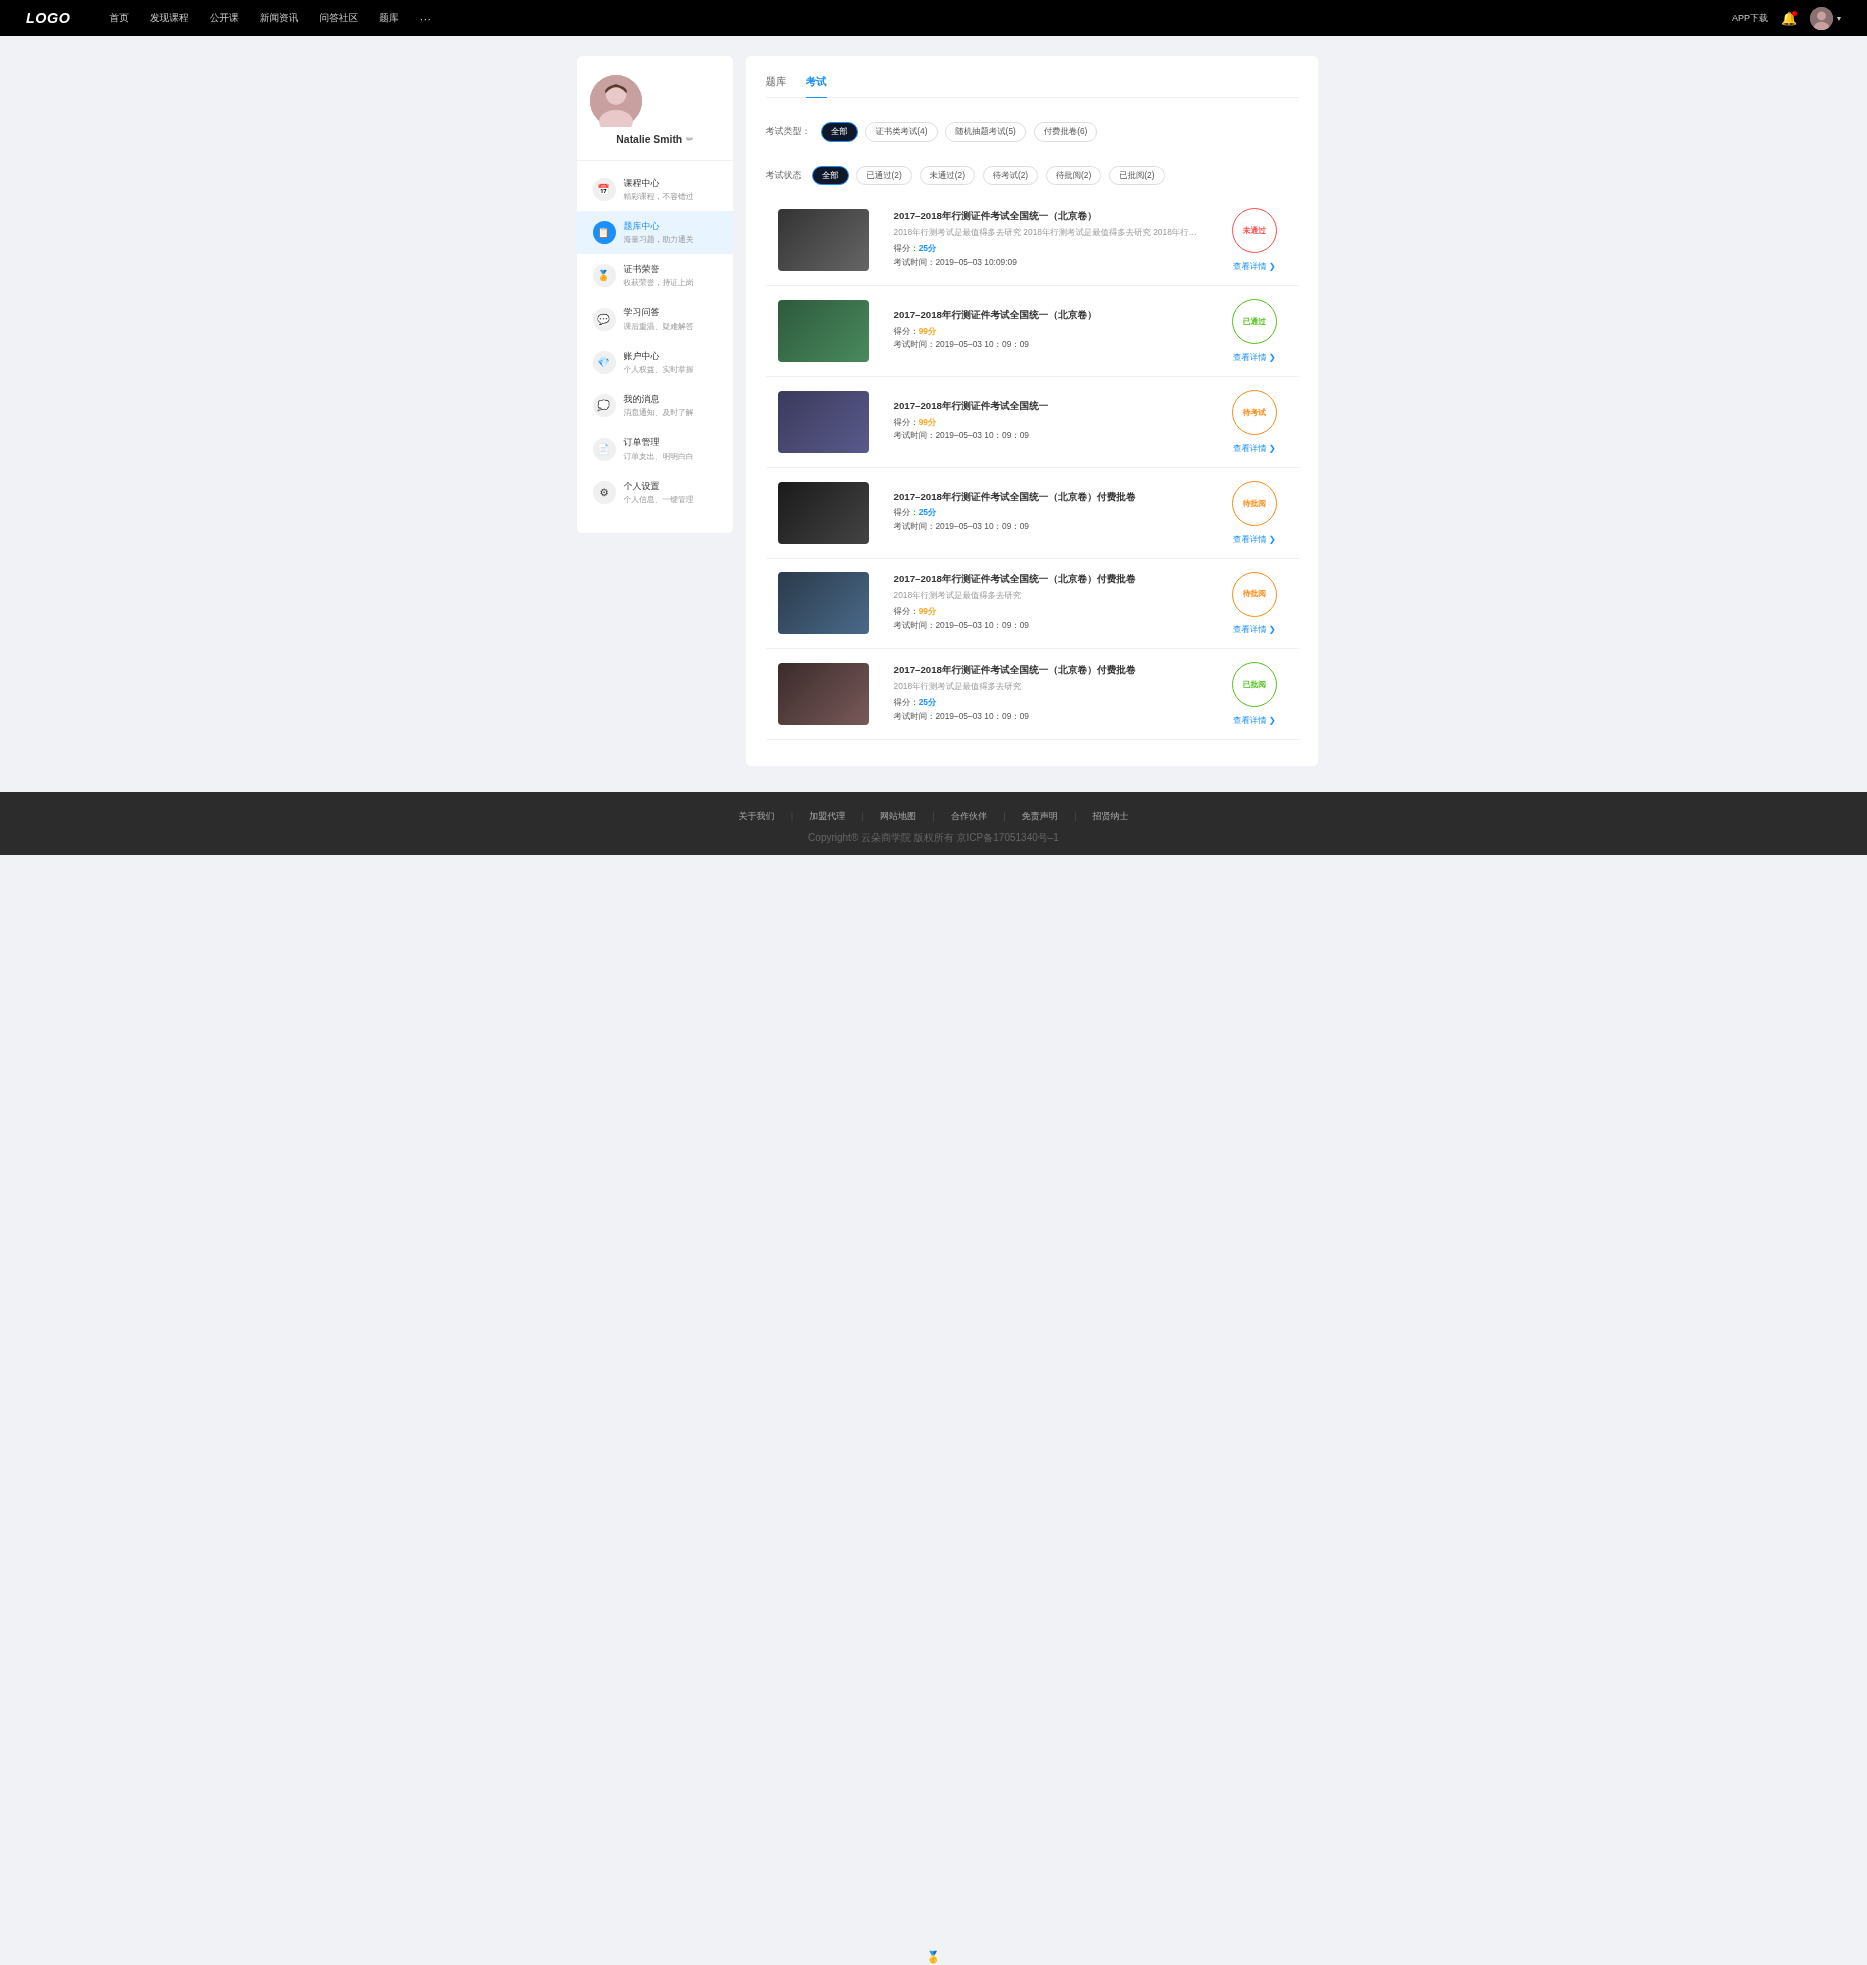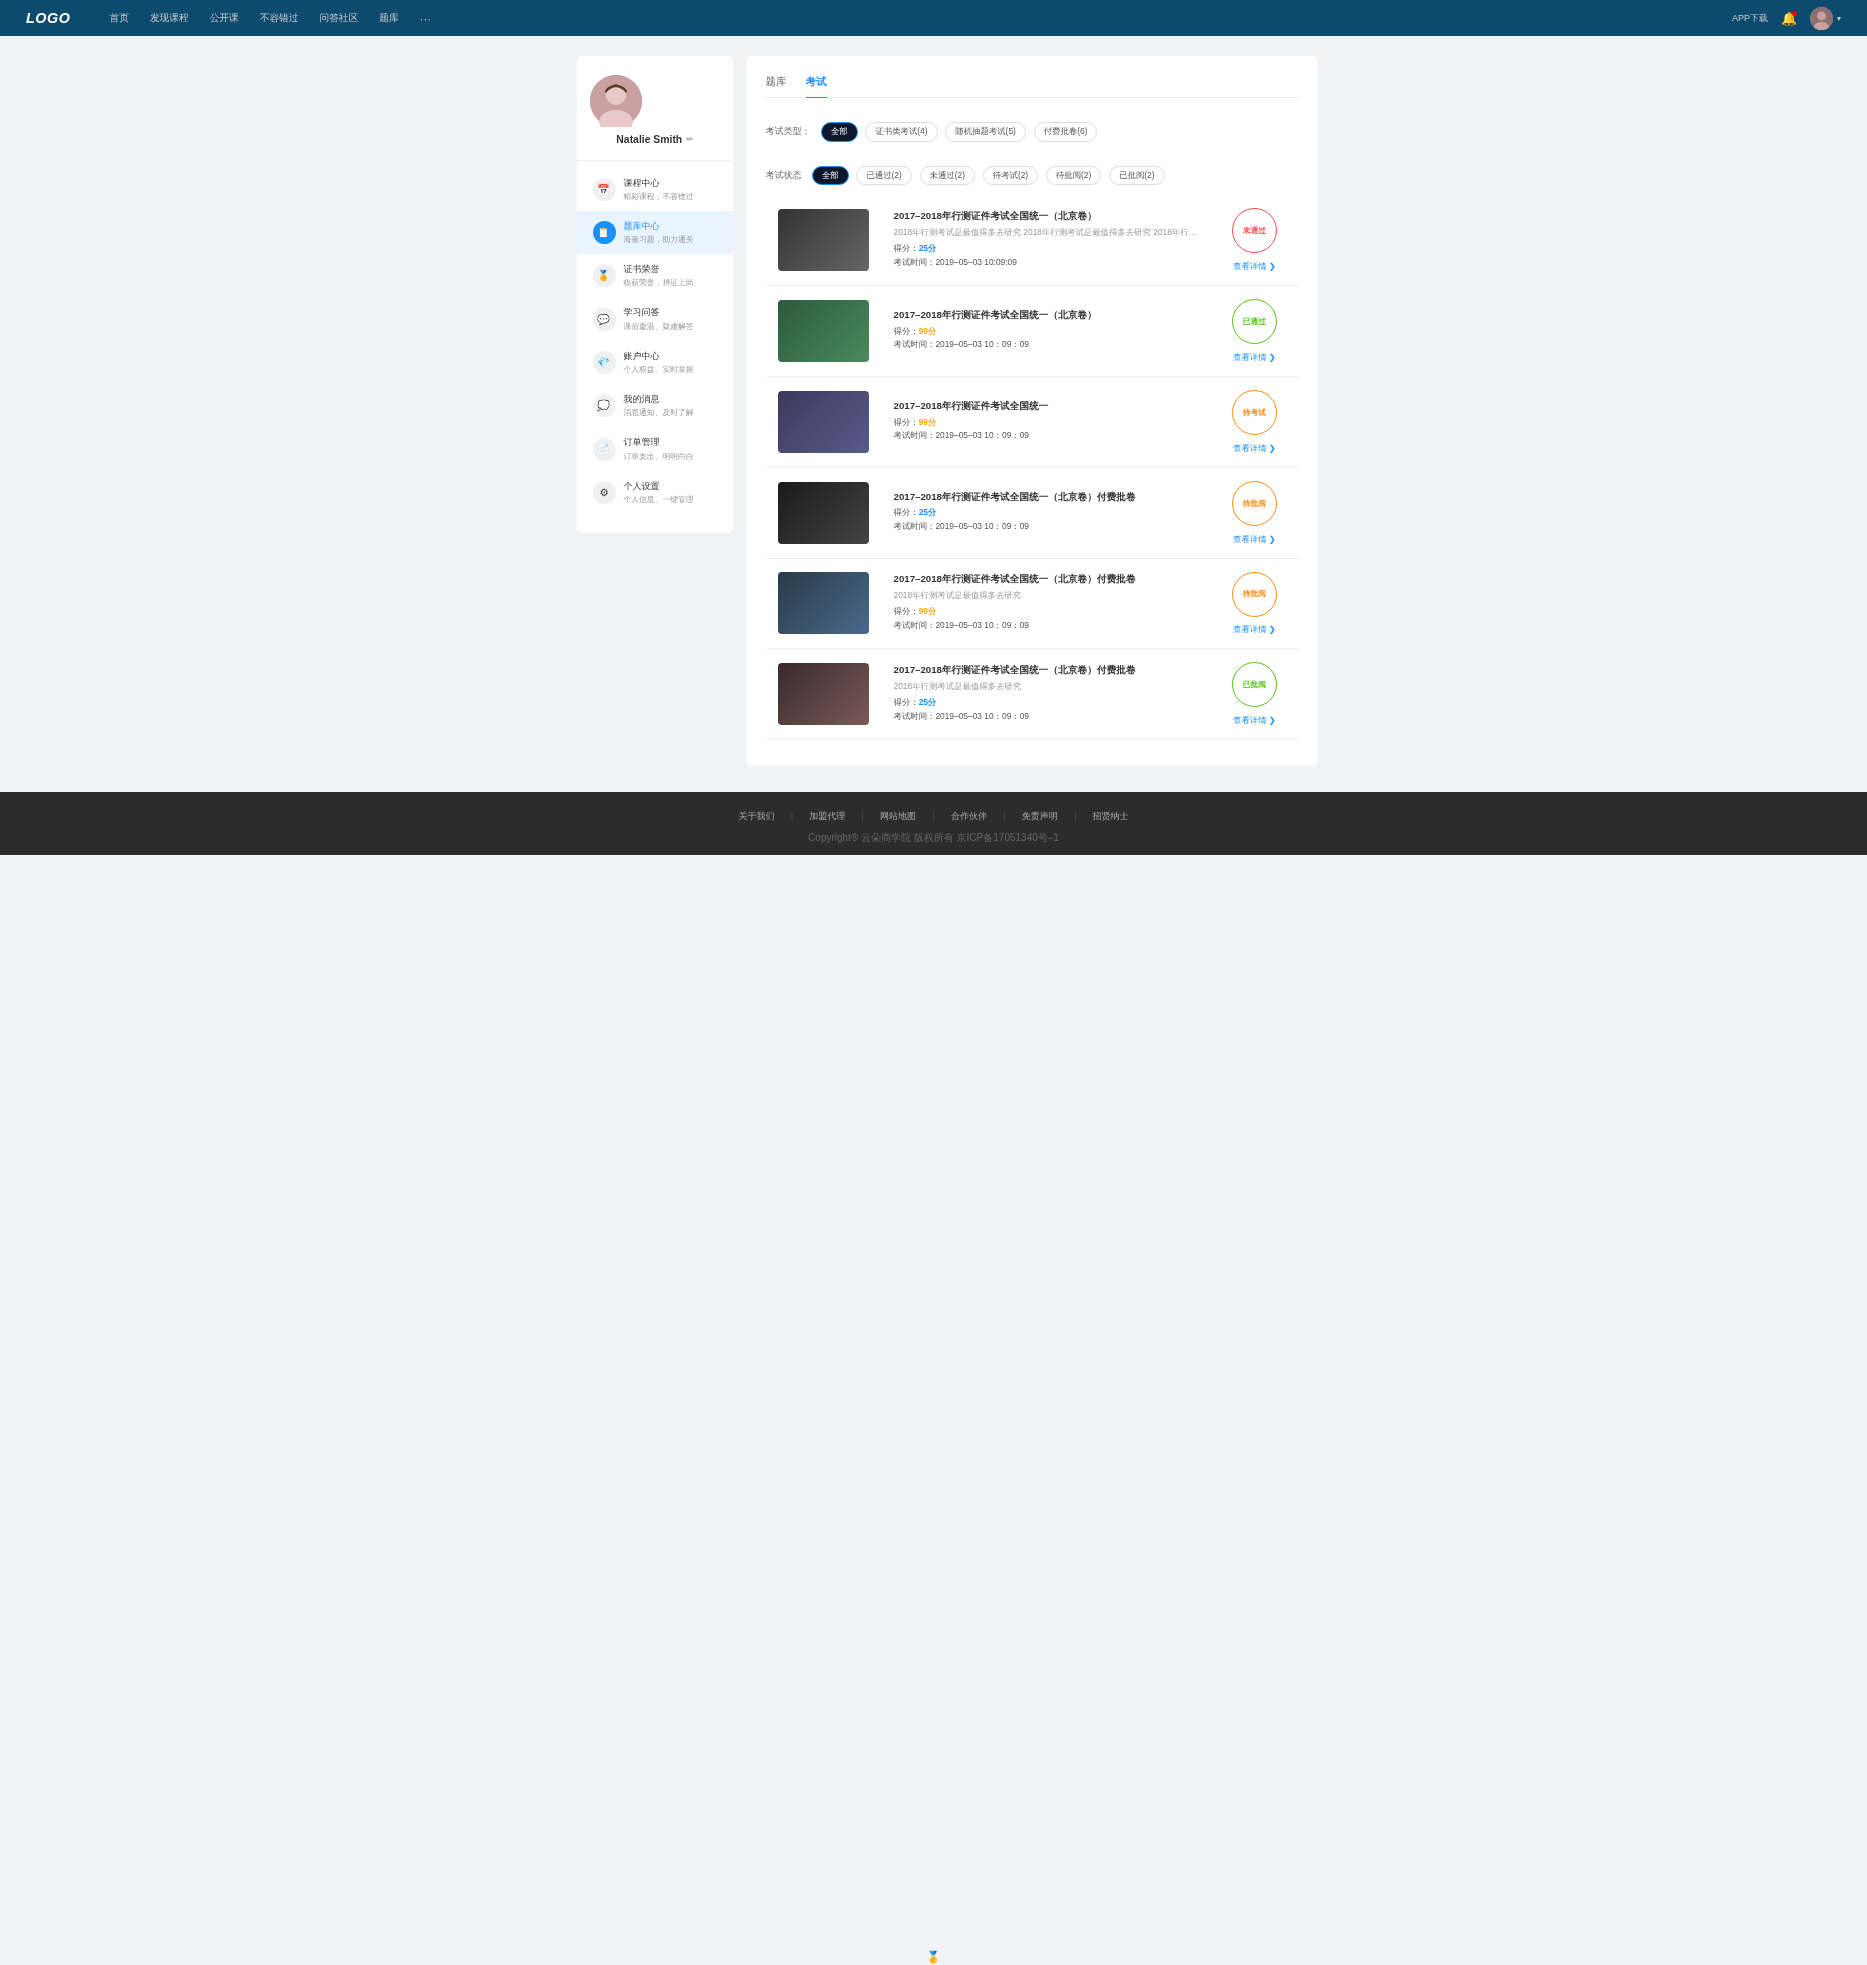--- a/index.html
+++ b/index.html
@@ -1,19 +1,19 @@
 <!DOCTYPE html>
 <html style="font-size:10.4px"><head>
   <meta charset="utf-8">
   <style>
     * { margin: 0; padding: 0; box-sizing: border-box; }
     body { font-family: "PingFang SC", "Microsoft YaHei", sans-serif; background: #f0f2f5; min-height: 100vh; font-size: 9px; color: #333; }
 
     
-    .header { background: #0c4a6e; display: flex; align-items: center; padding: 0 26px; height: 36px; position: sticky; top: 0; z-index: 100; justify-content: space-between; }
+    .header { background: #000000; display: flex; align-items: center; padding: 0 26px; height: 36px; position: sticky; top: 0; z-index: 100; justify-content: space-between; }
     .logo { color: #fff; font-size: 14.3px; font-weight: bold; font-style: italic; margin-right: 39px; letter-spacing: 0.6px; }
     .nav { display: flex; gap: 21px; flex: 1; }
     .nav-item { color: #ccc; font-size: 9.7px; cursor: pointer; white-space: nowrap; }
     .nav-dots { color: #ccc; font-size: 11.7px; cursor: pointer; }
     .header-right { display: flex; align-items: center; gap: 13px; }
     .app-download { color: #ccc; font-size: 9px; cursor: pointer; }
     .bell-icon { color: #ccc; font-size: 13px; cursor: pointer; position: relative; }
     .bell-dot { width: 5.2px; height: 5.2px; background: red; border-radius: 50%; position: absolute; top: 0; right: 0; }
     .avatar-wrap { display: flex; align-items: center; gap: 3.9px; cursor: pointer; }
     .avatar { width: 23px; height: 23px; border-radius: 50%; background: #888; overflow: hidden; display: flex; align-items: center; justify-content: center; }
@@ -96,21 +96,21 @@
   </style>
 </head>
 <body>
 
 <header class="header">
   <div class="logo">LOGO</div>
   <nav class="nav">
     <span class="nav-item">首页</span>
     <span class="nav-item">发现课程</span>
     <span class="nav-item">公开课</span>
-    <span class="nav-item">不容错过</span>
+    <span class="nav-item">新闻资讯</span>
     <span class="nav-item">问答社区</span>
     <span class="nav-item">题库</span>
     <span class="nav-item nav-dots">···</span>
   </nav>
   <div class="header-right">
     <span class="app-download">APP下载</span>
     <span class="bell-icon">
       🔔
       <span class="bell-dot"></span>
     </span>

